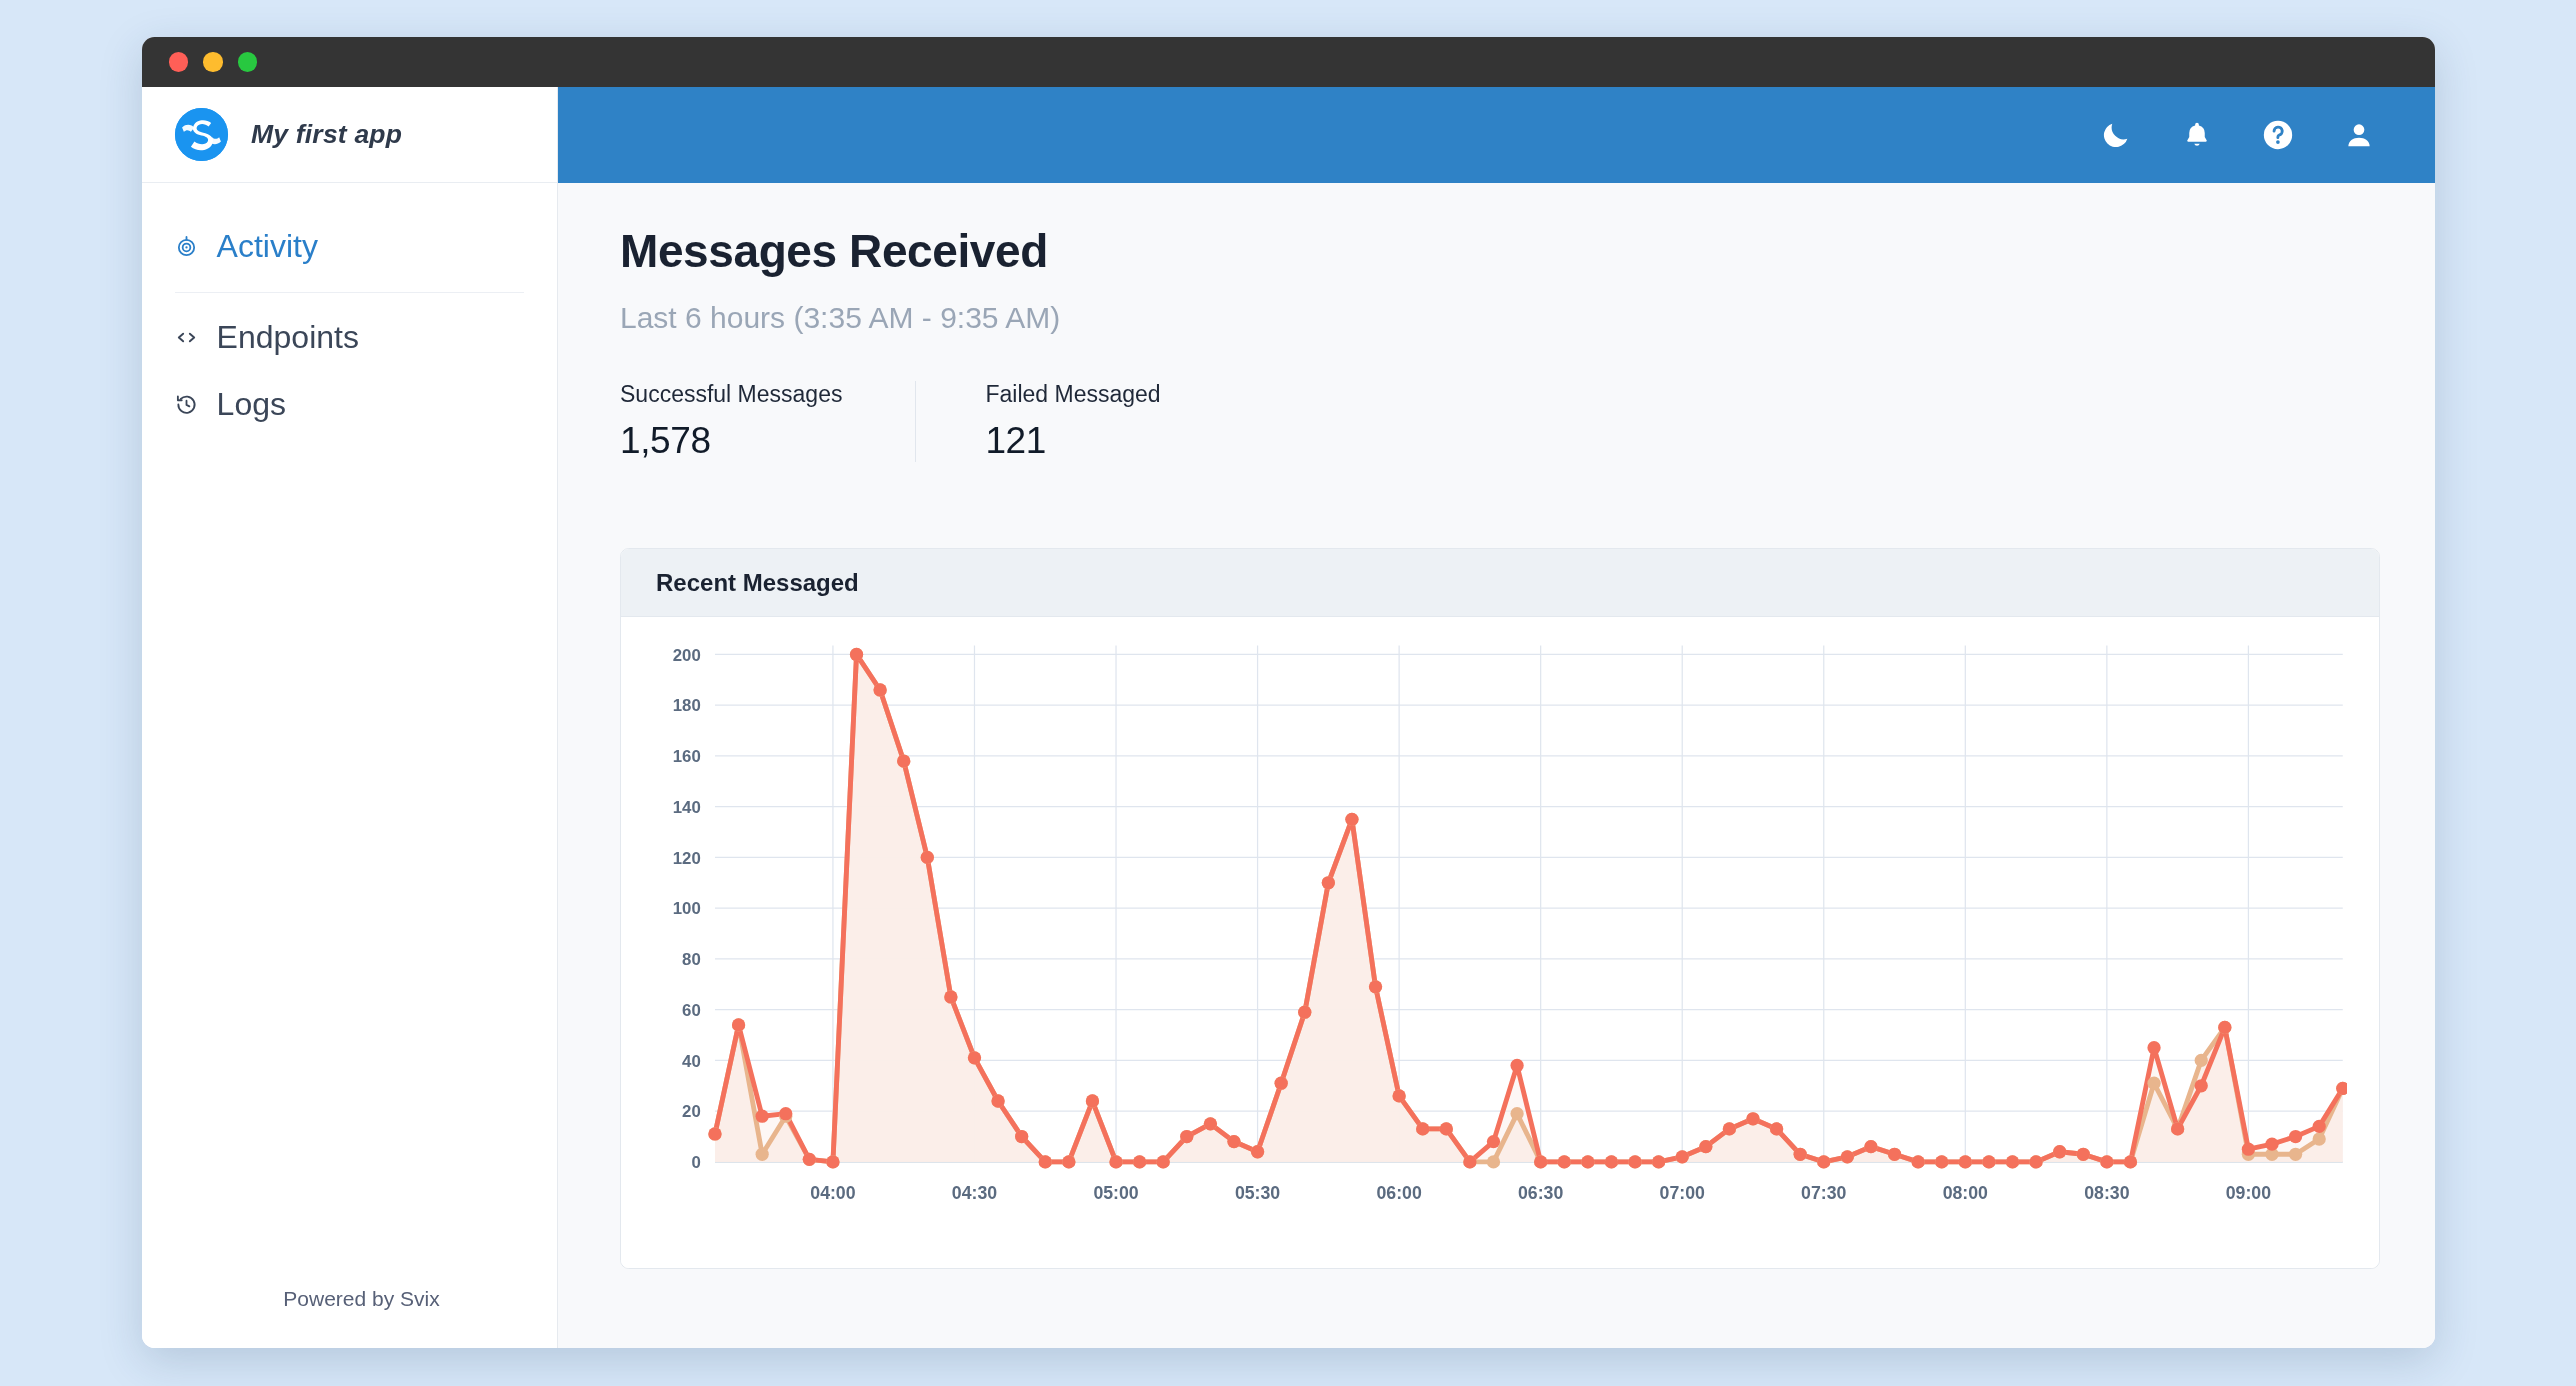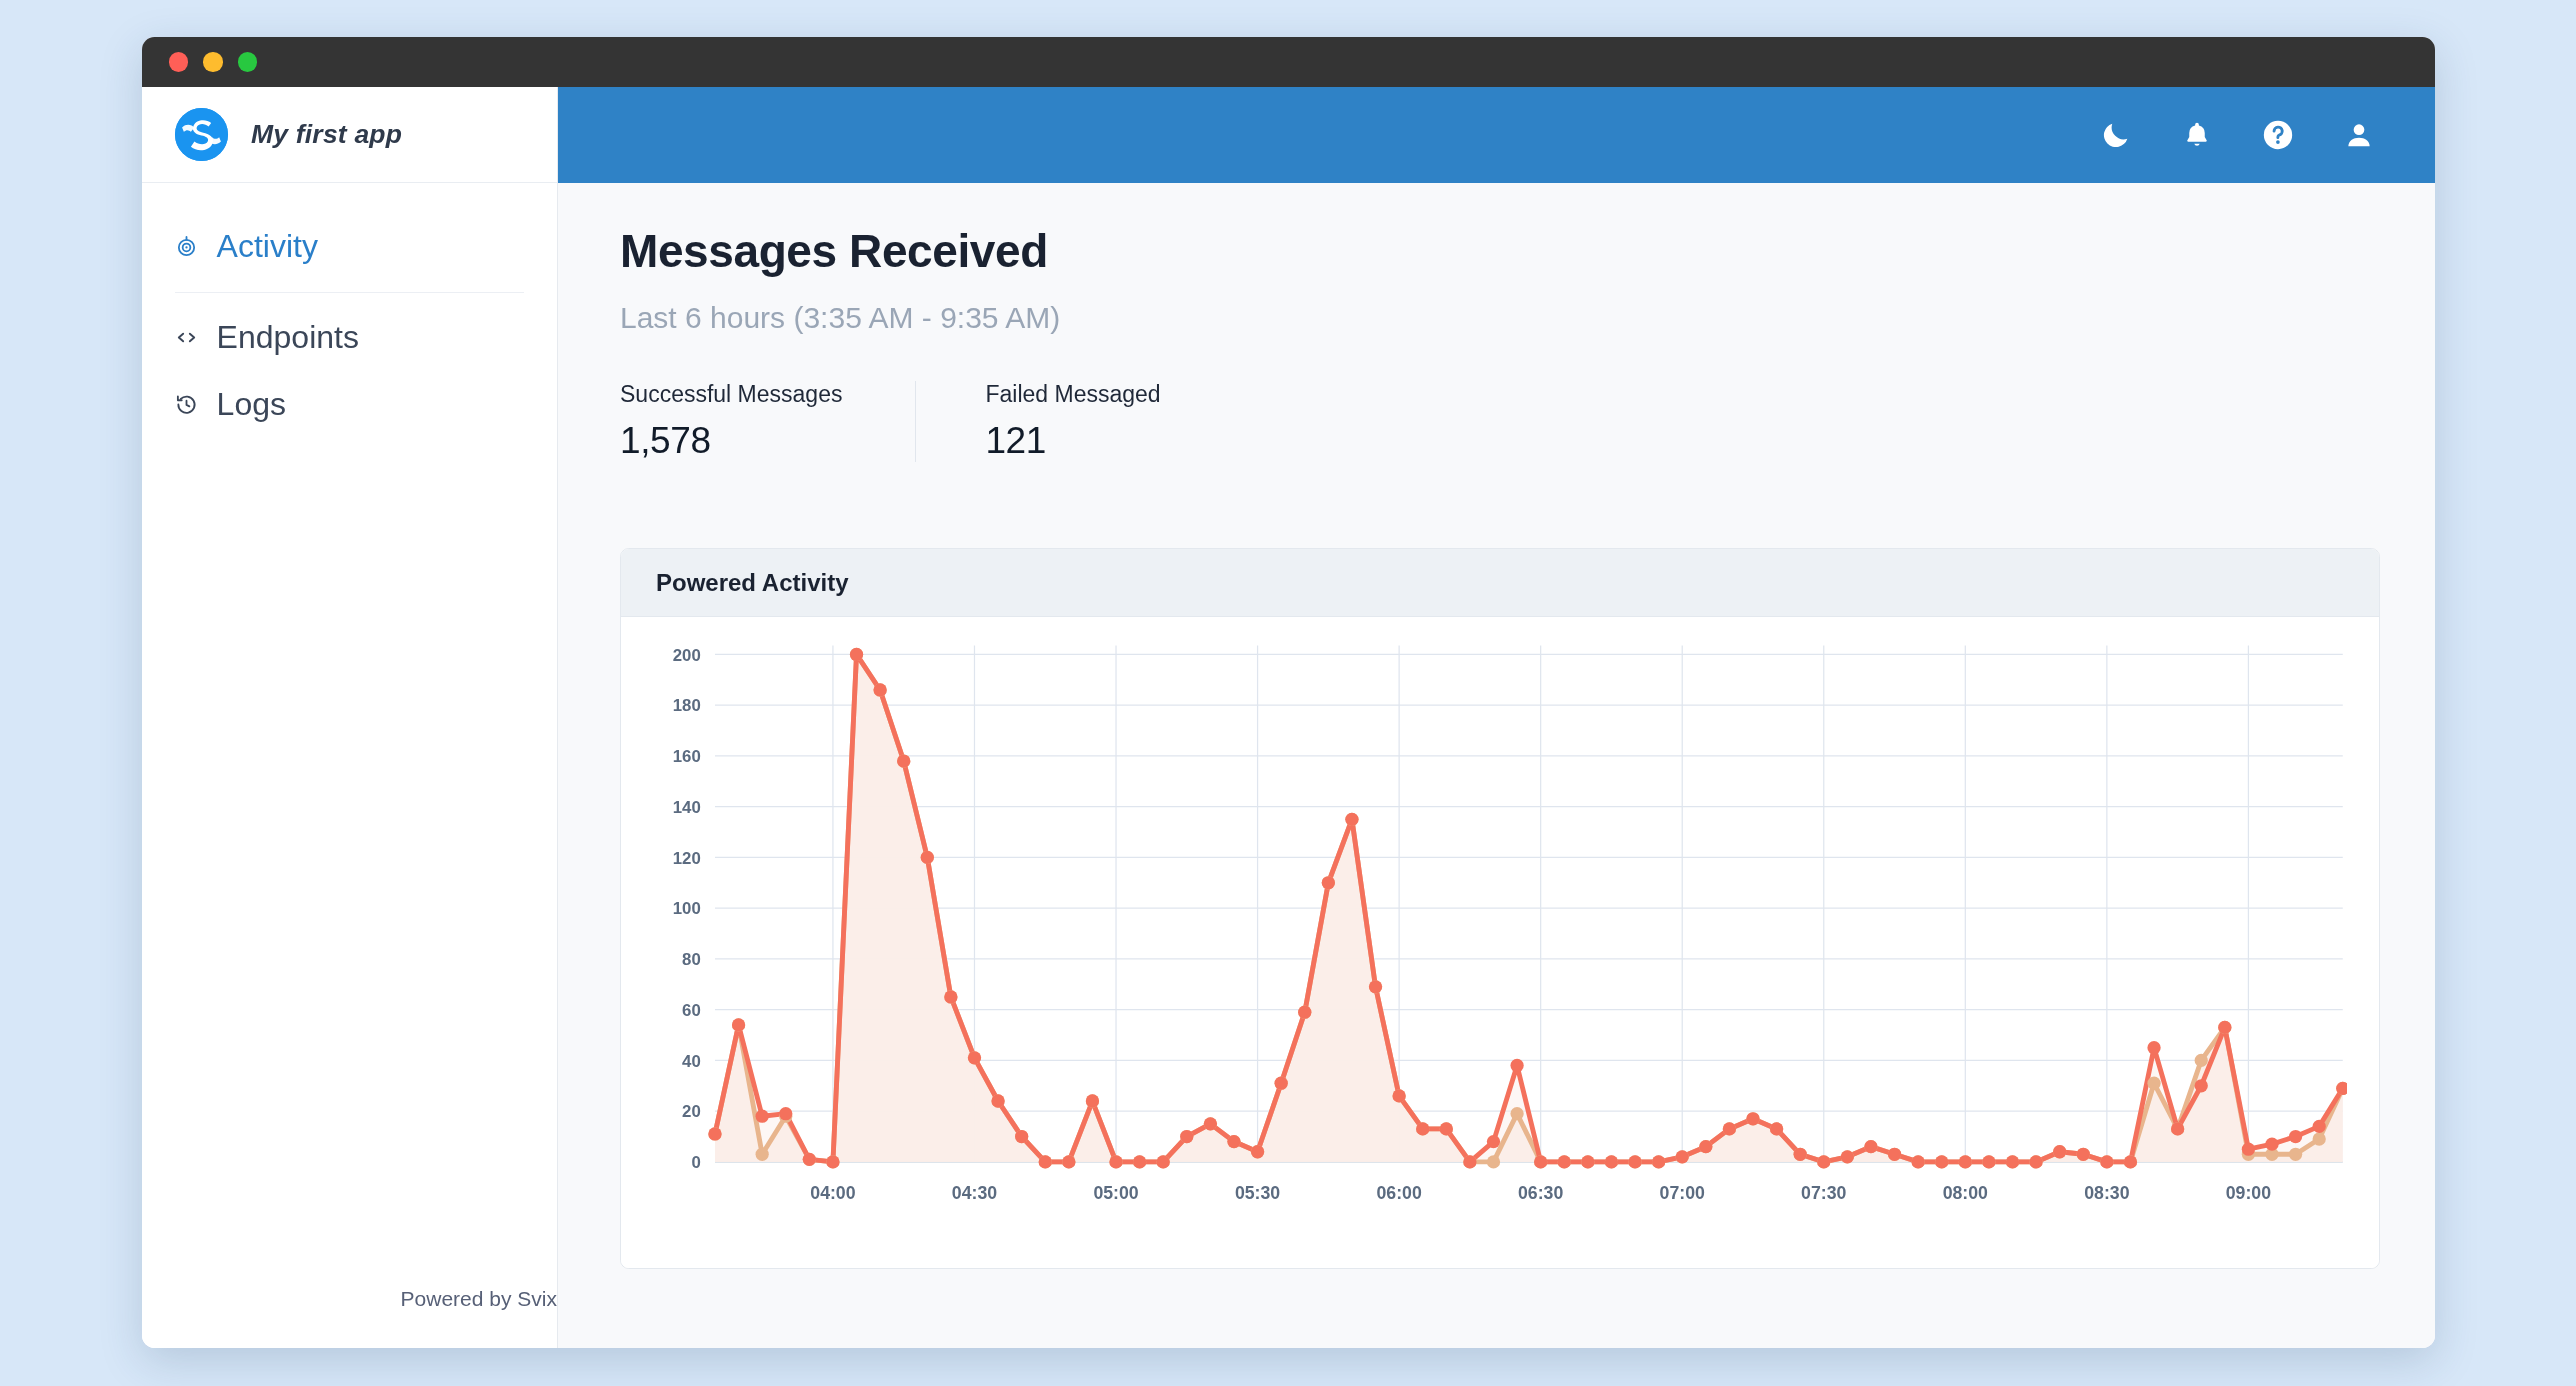--- a/index.html
+++ b/index.html
@@ -75,21 +75,21 @@
     padding: 15px 33px;
     font-size: 32px;
     color: #3b4658;
     cursor: pointer;
   }
   .nav-item.active { color: #2a7fc9; }
   .nav-item .ico { width: 23px; height: 23px; display: flex; align-items: center; justify-content: center; flex: 0 0 23px; }
   .nav-sep { height: 0.9px; background: #eceff4; margin: 11.5px 33px 11.5px 33px; }
   .sidebar-spacer { flex: 1 1 auto; }
   .powered {
-    text-align: right;
+    text-align: center;
     font-size: 21px;
     color: #576077;
     padding-bottom: 37px;
     margin-left: 24px;
   }
 
   
   .rightcol { flex: 1 1 auto; display: flex; flex-direction: column; min-width: 0; }
   .topbar {
     height: 96px;
@@ -254,21 +254,21 @@
               <div class="stat-label">Successful Messages</div>
               <div class="stat-value">1,578</div>
             </div>
             <div class="stat">
               <div class="stat-label">Failed Messaged</div>
               <div class="stat-value">121</div>
             </div>
           </div>
 
           <div class="card">
-            <div class="card-head">Powered Activity</div>
+            <div class="card-head">Recent Messaged</div>
             <div class="card-body">
               <div class="chart-wrap">
                 <svg class="chart" id="chart-svg" viewBox="0 0 1940 690" preserveAspectRatio="none">
                     <line x1="96" y1="596" x2="1935" y2="596" stroke="#dfe5ee" stroke-width="1.4"></line>
                     <text x="80" y="603" text-anchor="end" class="tick-text">0</text>
                     <line x1="96" y1="538.6" x2="1935" y2="538.6" stroke="#dfe5ee" stroke-width="1.4"></line>
                     <text x="80" y="545.6" text-anchor="end" class="tick-text">20</text>
                     <line x1="96" y1="481.2" x2="1935" y2="481.2" stroke="#dfe5ee" stroke-width="1.4"></line>
                     <text x="80" y="488.2" text-anchor="end" class="tick-text">40</text>
                     <line x1="96" y1="423.8" x2="1935" y2="423.8" stroke="#dfe5ee" stroke-width="1.4"></line>

